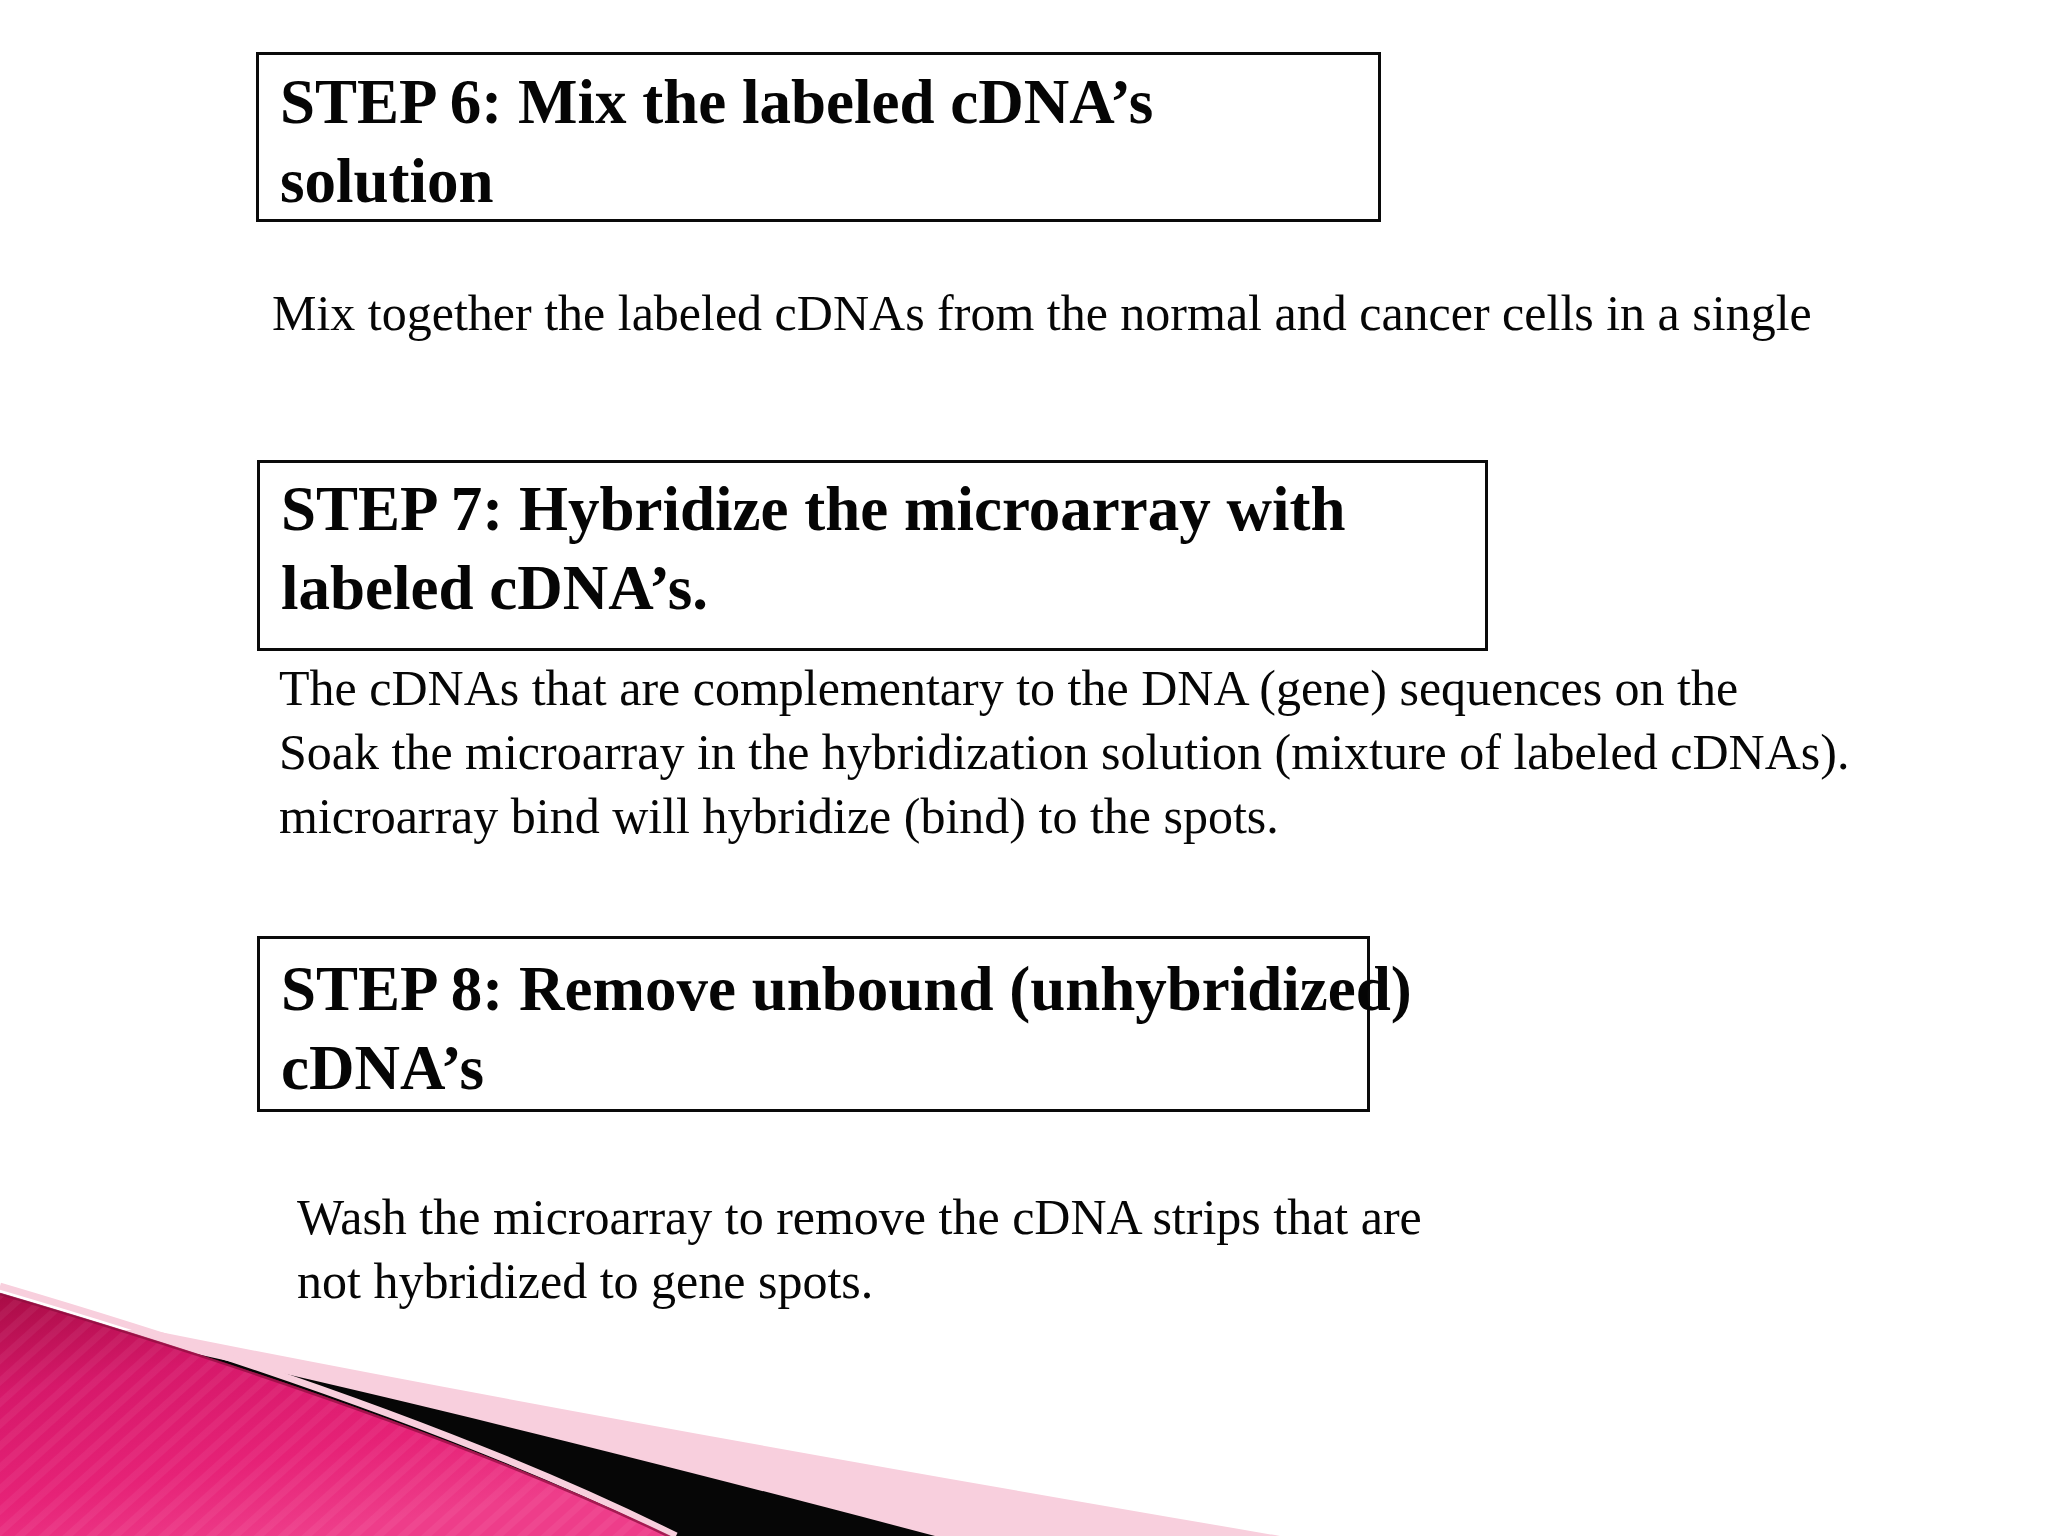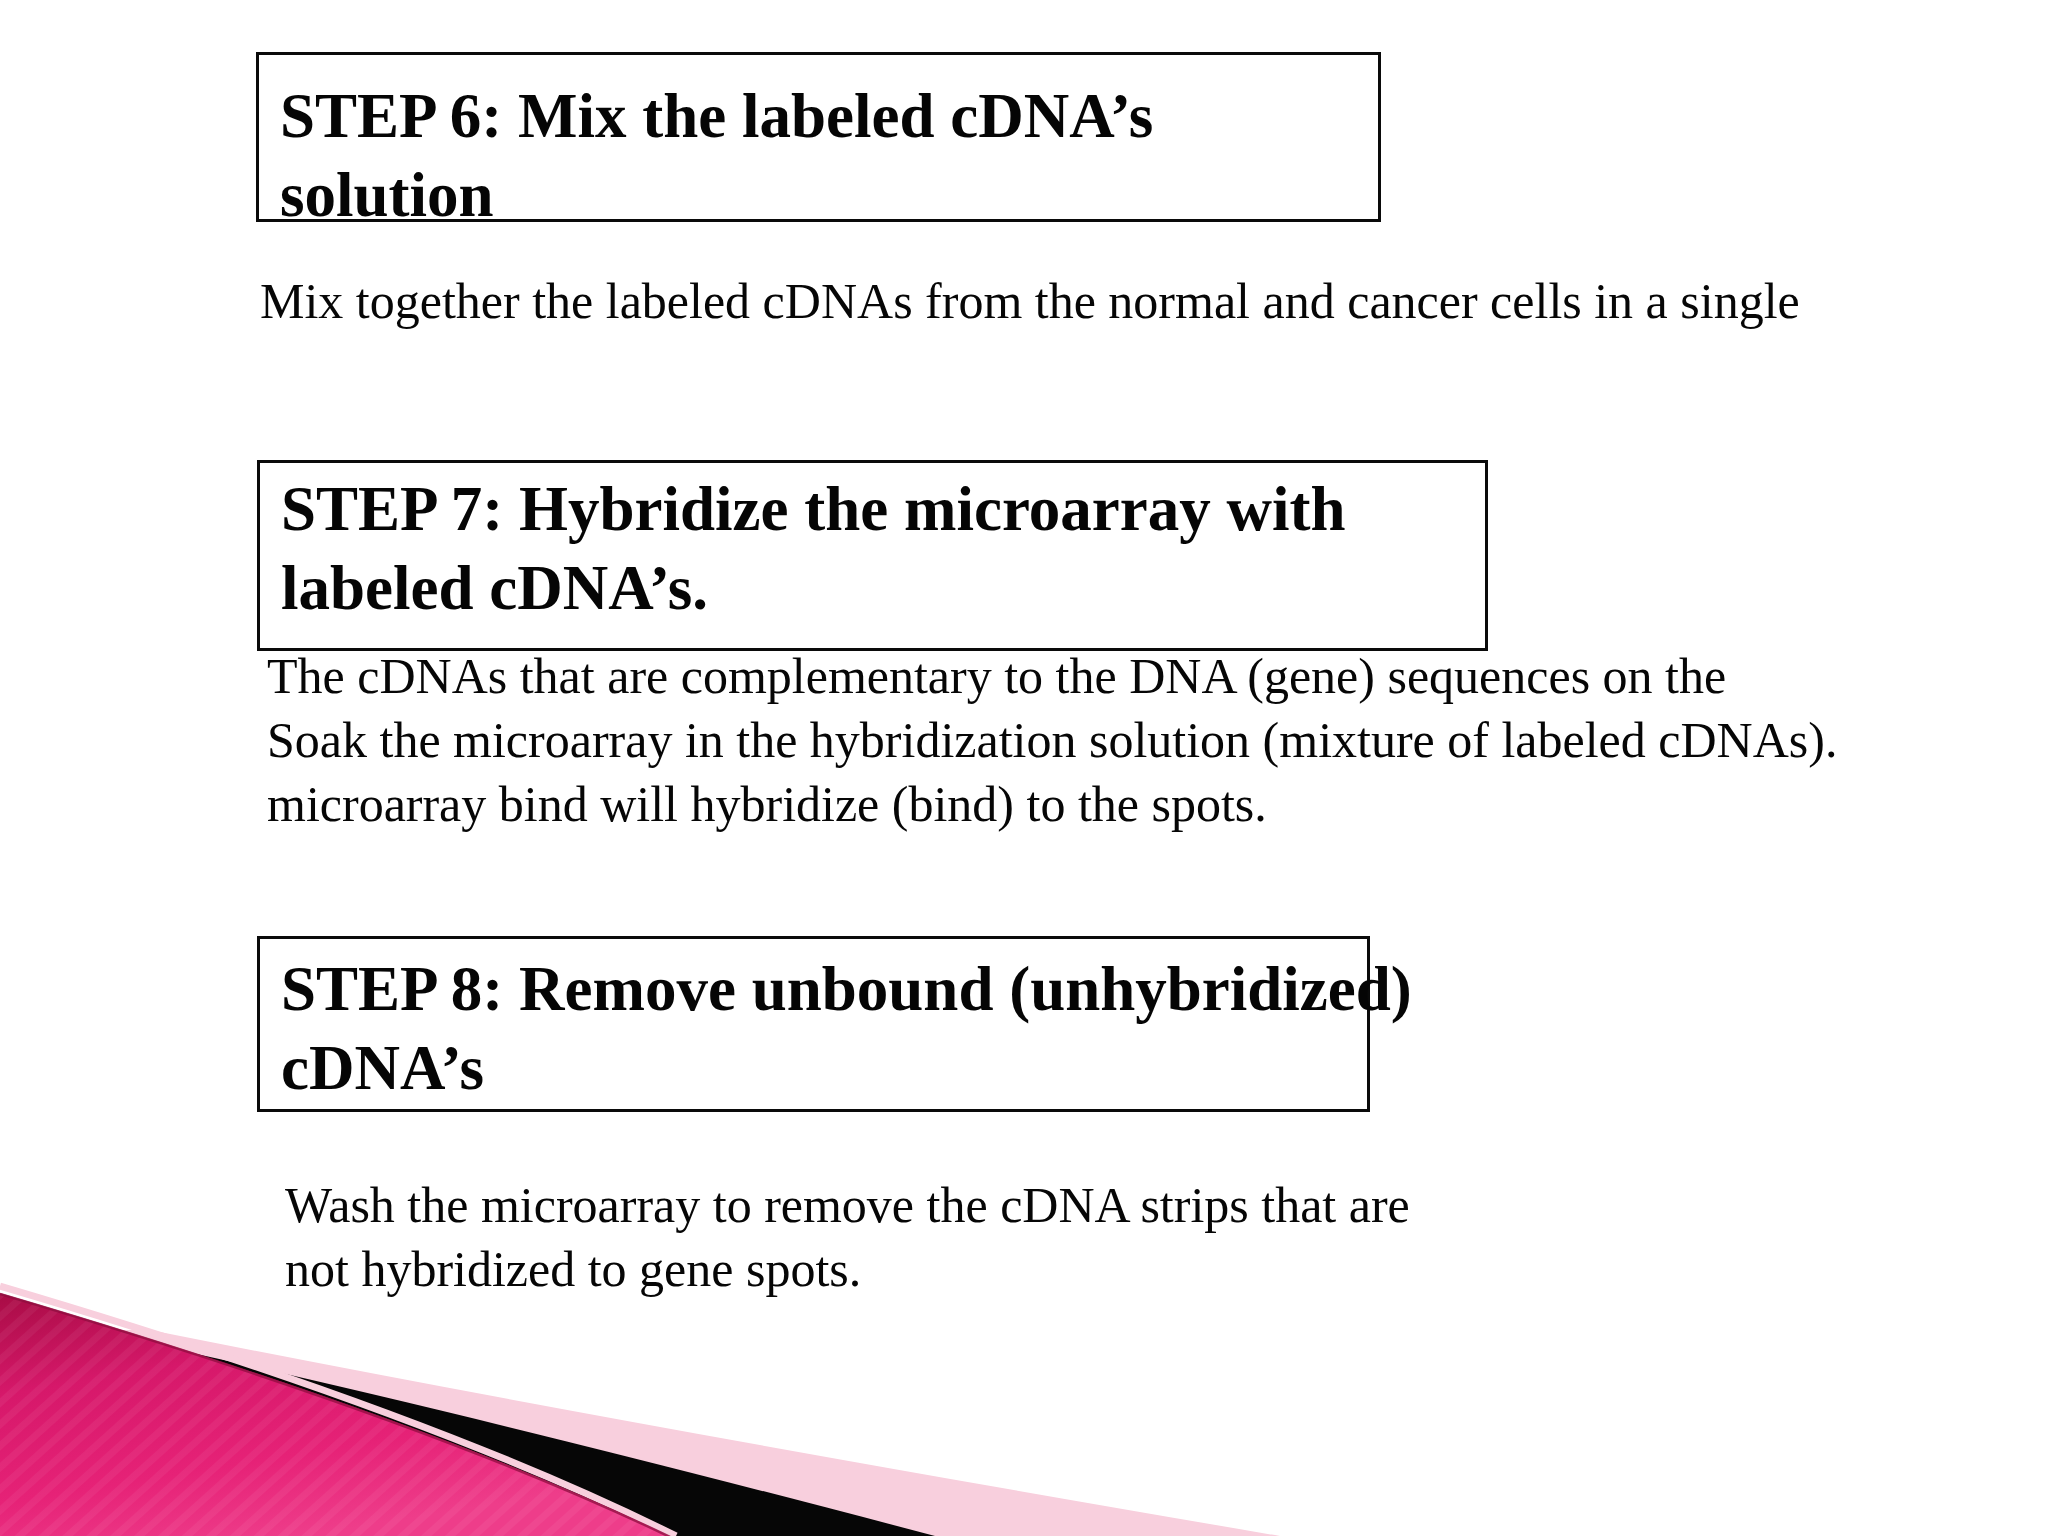--- a/index.html
+++ b/index.html
@@ -18,30 +18,30 @@
     box-sizing:border-box;
   }
   .title-box .title-line{
     font-weight:bold;
     font-size:63px;
     line-height:79px;
     color:#050505;
     white-space:nowrap;
     padding-left:21px;
   }
-  #box-step6{left:256px;top:52px;width:1125px;height:170px;padding-top:22px;}
+  #box-step6{left:256px;top:52px;width:1125px;height:170px;padding-top:8px;}
   #box-step7{left:257px;top:460px;width:1231px;height:191px;padding-top:7px;}
   #box-step8{left:257px;top:936px;width:1113px;height:176px;padding-top:11px;}
 
   .body-text{
     position:absolute;
     font-size:50px;
     line-height:64px;
     color:#060606;
-    margin:0;
+    margin:12px;
   }
   .body-text .body-line{white-space:nowrap;}
   #body-step6{left:260px;top:269px;}
   #body-step7{left:267px;top:644px;}
   #body-step8{left:285px;top:1173px;}
 
   .swoosh{
     position:absolute;
     left:0;bottom:0;
     width:2048px;height:310px;

